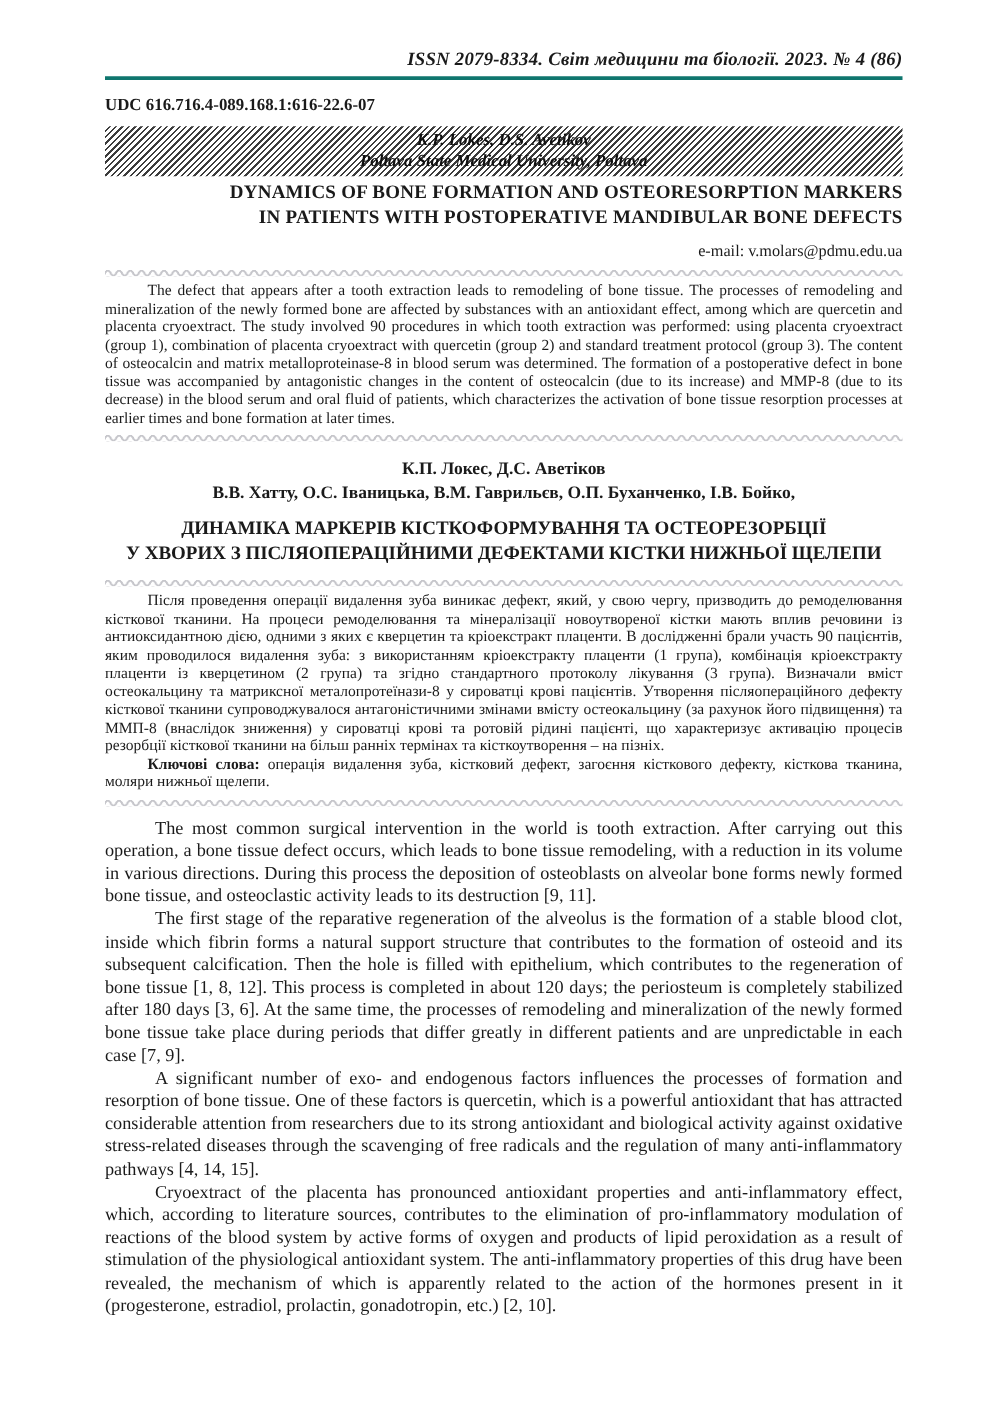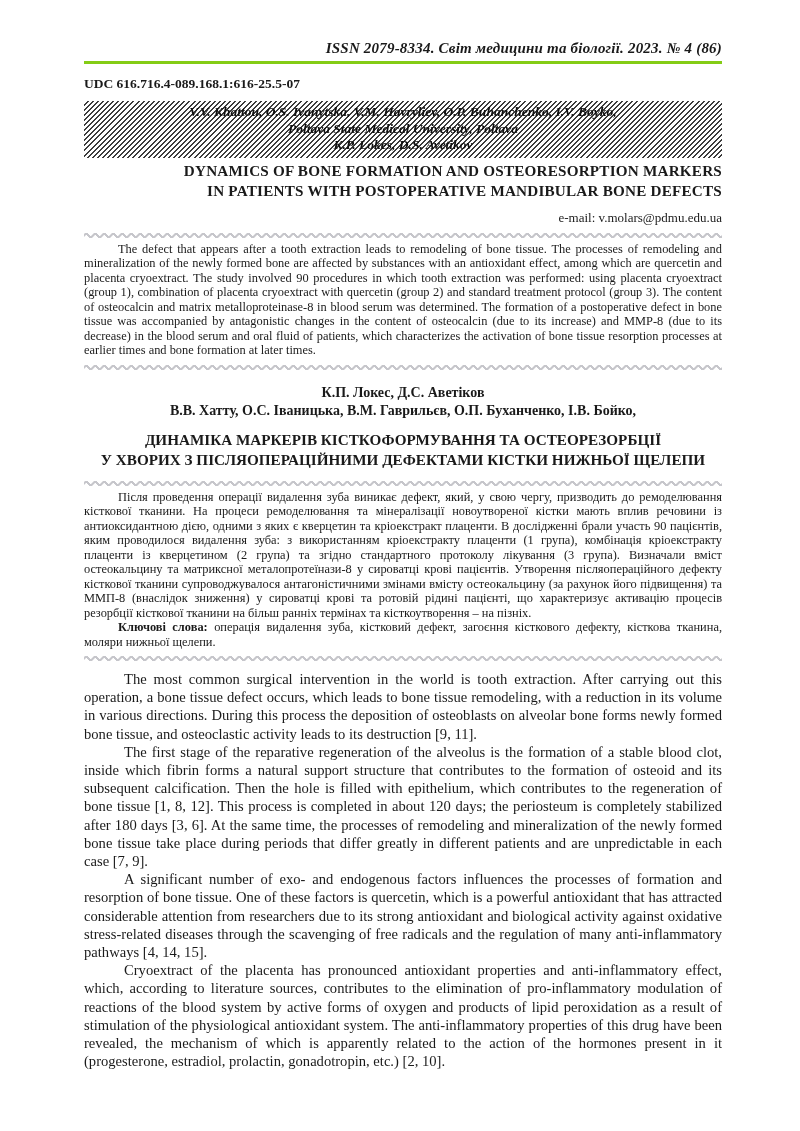--- a/index.html
+++ b/index.html
@@ -13,21 +13,21 @@
     padding: 40px 78px 0 84px;
     overflow: hidden;
     position: relative;
   }
   .journal-header {
     text-align: right;
     font-size: 15px;
     font-weight: bold;
     font-style: italic;
     padding-bottom: 4px;
-    border-bottom: 3px solid #84cc16;
+    border-bottom: 3px solid #0f766e;
     letter-spacing: 0.2px;
   }
   .doi-udc {
     margin-top: 12px;
     font-size: 13.5px;
     font-weight: bold;
     line-height: 16px;
   }
   .authors-hatch {
     margin-top: 9px;
@@ -103,27 +103,26 @@
   .body-text p { text-indent: 40px; }
 </style>
 </head>
 <body>
 
 <div class="page">
 
   <div class="journal-header">ISSN 2079-8334. Світ медицини та біології. 2023. № 4 (86)</div>
 
   <div class="doi-udc">
-    <div>UDC 616.716.4-089.168.1:616-25.5-07</div>
+    <div>UDC 616.716.4-089.168.1:616-22.6-07</div>
   </div>
 
   <div class="authors-hatch">
-    <div>V.V. Khattou, O.S. Ivanytska, V.M. Havryliev, O.P. Buhanchenko, I.V. Boyko,</div>
+    <div>K.P. Lokes, D.S. Avetikov</div>
     <div>Poltava State Medical University, Poltava</div>
-    <div>K.P. Lokes, D.S. Avetikov</div>
   </div>
 
   <div class="title-en">
     <div>DYNAMICS OF BONE FORMATION AND OSTEORESORPTION MARKERS</div>
     <div>IN PATIENTS WITH POSTOPERATIVE MANDIBULAR BONE DEFECTS</div>
   </div>
 
   <div class="email-line">e-mail: v.molars@pdmu.edu.ua</div>
 
   <div class="zigzag"></div>

